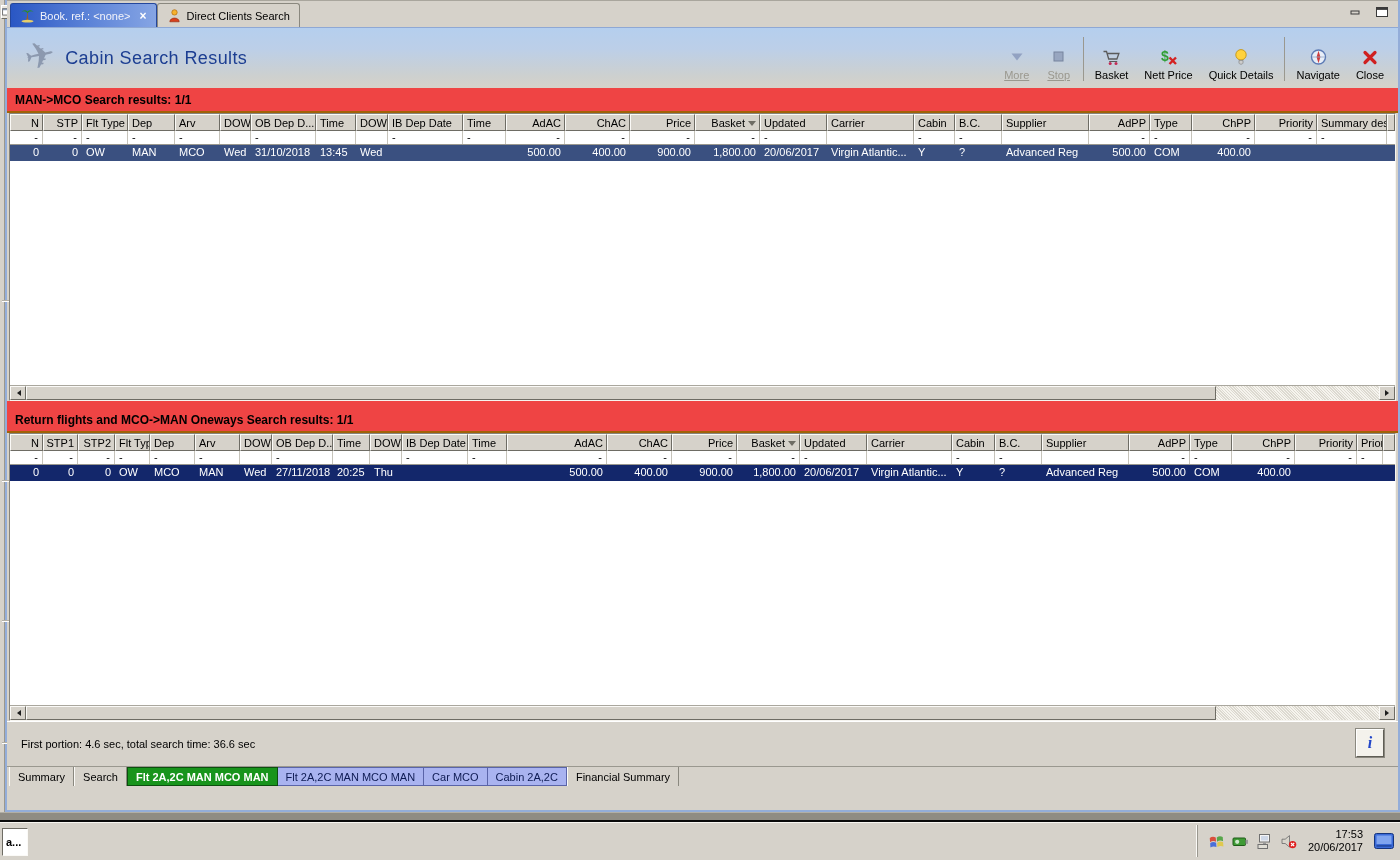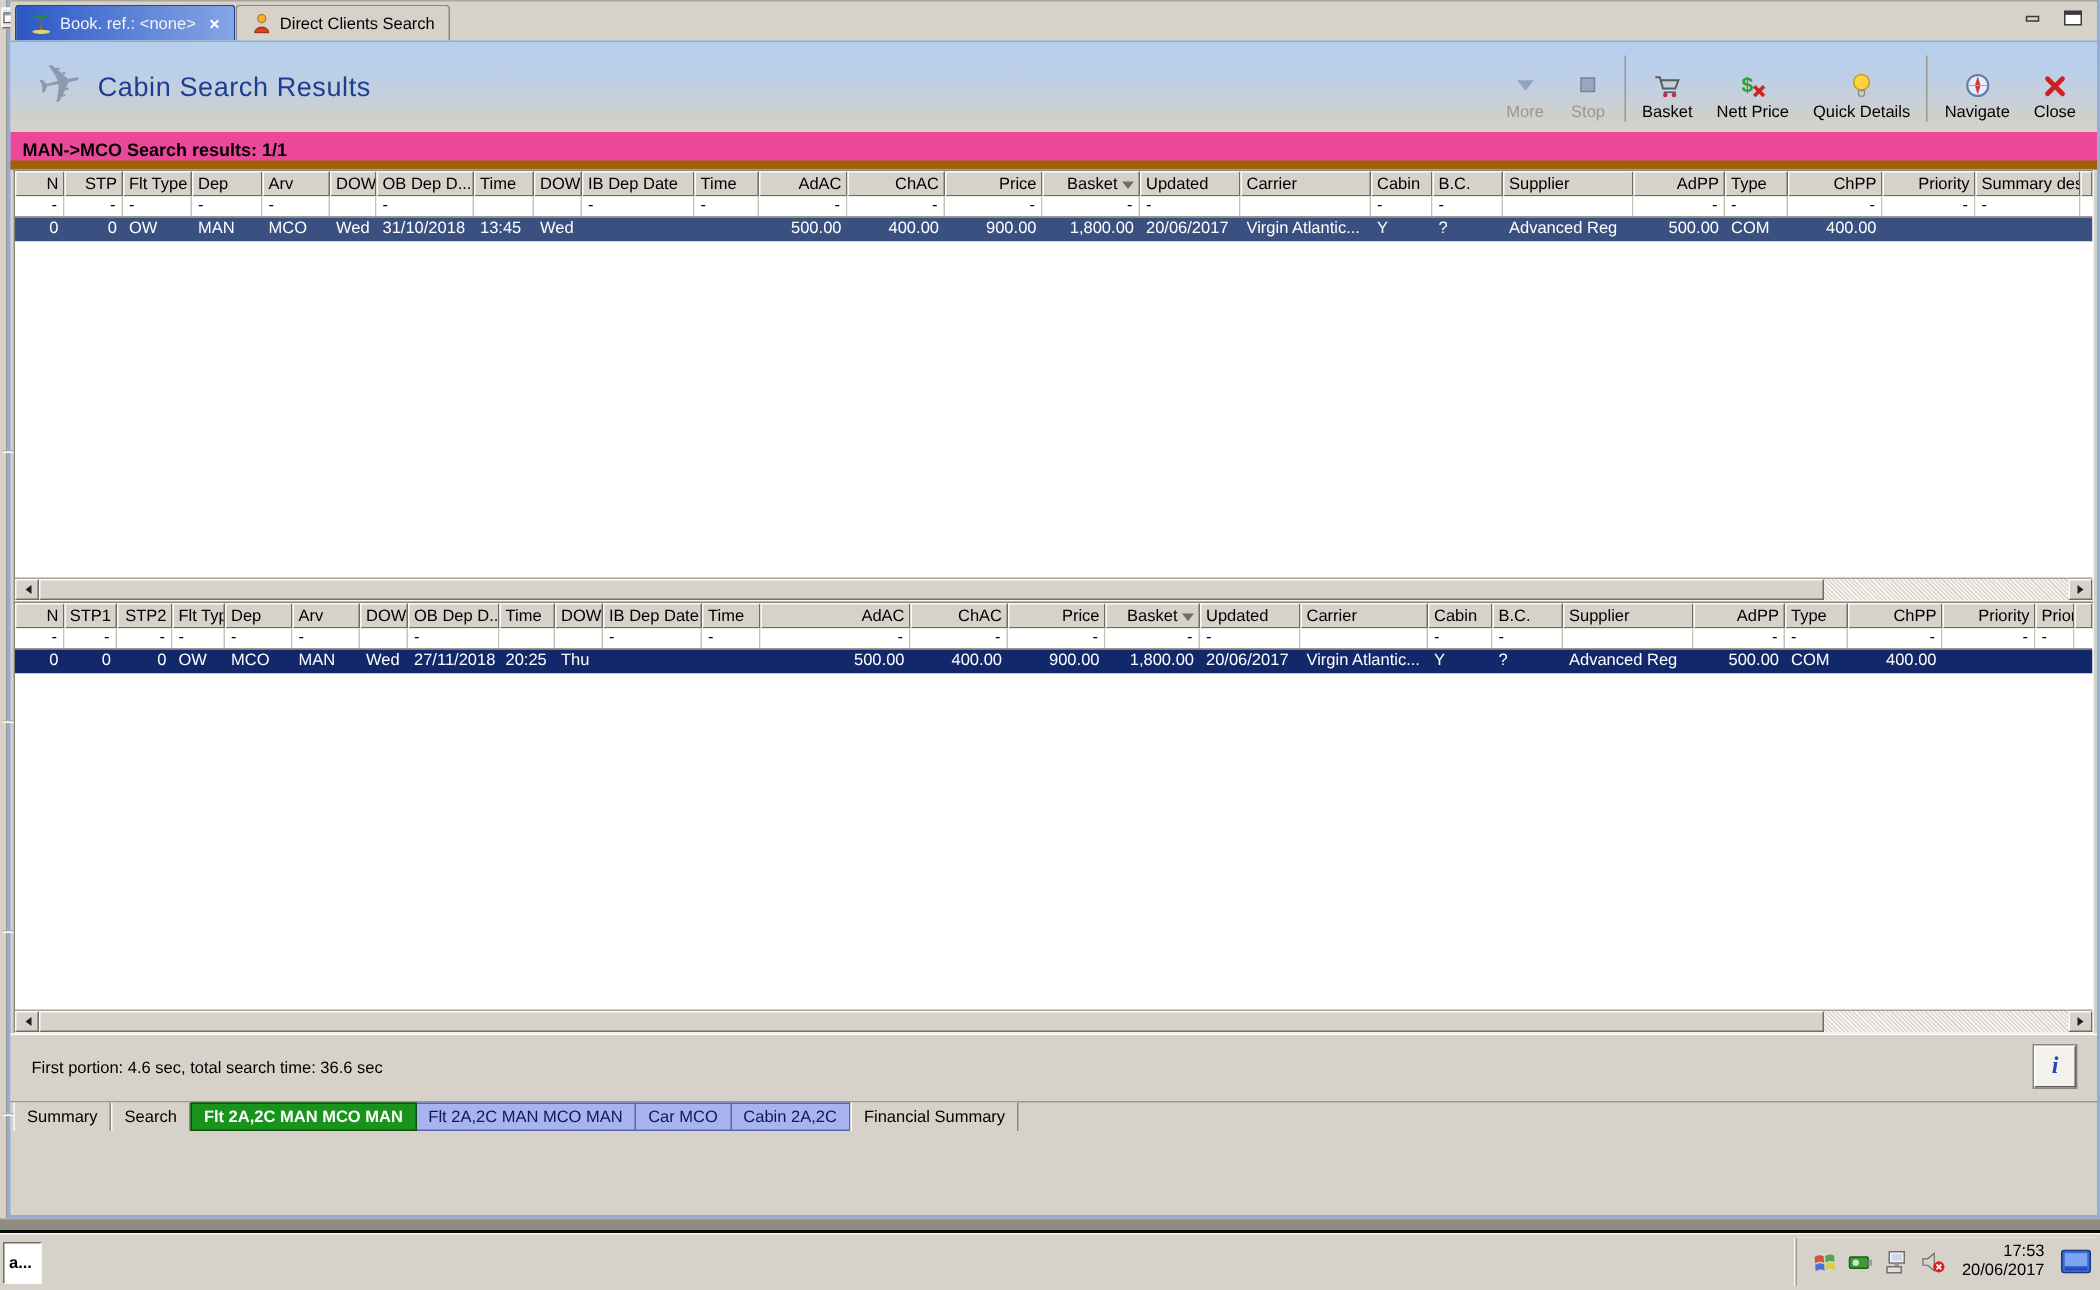--- a/index.html
+++ b/index.html
@@ -37,25 +37,25 @@
   .header { height:61px; background:linear-gradient(180deg,#b5cfee 0%,#bccfe8 35%,#cdd0cf 80%,#d6d2ca 100%);
             display:flex; align-items:center; position:relative; border-top:1px solid #8fa8d4; }
   .plane-glyph { font-size:36px; color:#8c99af; margin:0 10px 4px 18px; transform:rotate(-12deg); display:inline-block; }
   .app-title { font-size:18px; color:#1c3e92; letter-spacing:0.4px; }
   .toolbar { position:absolute; right:6px; top:5px; height:52px; display:flex; align-items:stretch; }
   .tb-btn { display:flex; flex-direction:column; align-items:center; justify-content:flex-end; gap:2px;
             padding:3px 8px 4px; min-width:42px; cursor:default; }
   .tb-btn .tb-icon { height:20px; display:flex; align-items:flex-end; }
   .tb-btn .tb-icon svg { width:20px; height:20px; display:block; }
   .tb-btn .tb-label { white-space:nowrap; color:#000; }
-  .tb-btn.disabled .tb-label { color:#9a988f; }
+  .tb-btn.disabled .tb-label { color:#9a988f;text-decoration:underline; }
   .tb-sep { width:1px; background:#9a988f; margin:4px 3px; }
 
   
-  .section-title { background:#ec4899; border-bottom:6px solid #a16207; }
+  .section-title { background:#ef4444; border-bottom:2px solid #a16207; }
   .section-title .st-text { display:block; font-weight:bold; font-size:12px; padding:5px 0 3px 8px; }
   .st-outbound { height:25px; }
   .st-inbound  { height:32px; }
   .st-inbound .st-text { padding-top:12px; }
 
   
   .table-panel { height:288px; margin:0 2px; background:#fff; border:1px solid;
                  border-color:#86847b #f6f4ef #f6f4ef #86847b; display:flex; flex-direction:column; overflow:hidden; }
   .trow { display:flex; width:100%; flex:none; }
   .thead { height:17px; background:#d6d2ca; }
@@ -397,20 +397,23 @@
               <span class="tri-l"></span>
             </div>
           <div class="sb-thumb"></div>
           <div class="sb-track"></div>
           <div class="sb-btn">
               <span class="tri-r"></span>
             </div>
         </div>
       </div>
 
+      <div class="section-title st-inbound">
+        <span class="st-text">Return flights and MCO-&gt;MAN Oneways Search results: 1/1</span>
+      </div>
 
       <div class="table-panel">
         <div style="display:contents"><div class="trow thead">
               <div class="hcell alignR" style="width: 33px;">
                 <span>N</span>
               </div>
               <div class="hcell alignR" style="width: 35px;">
                 <span>STP1</span>
               </div>
               <div class="hcell alignR" style="width: 37px;">

